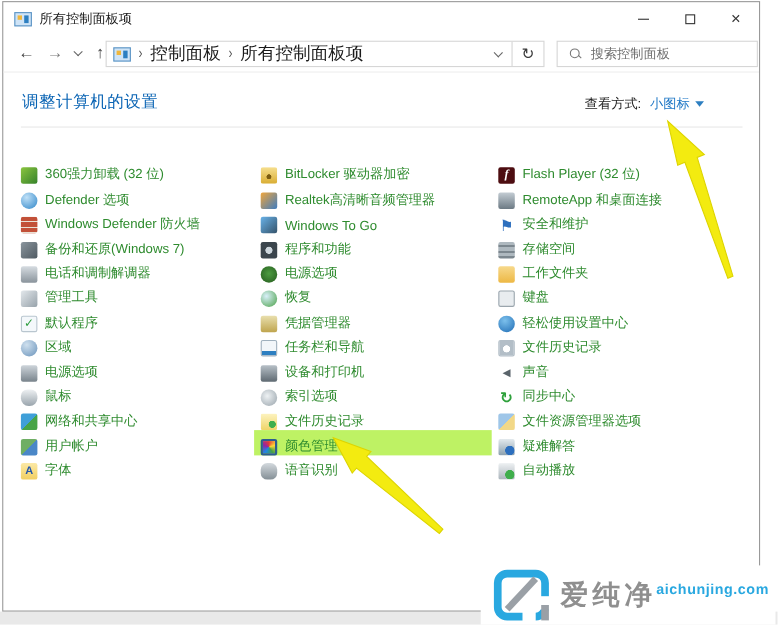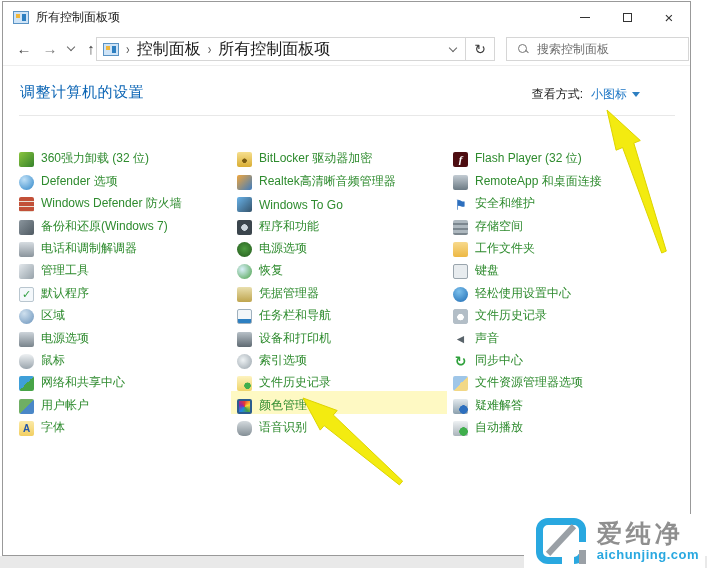--- a/index.html
+++ b/index.html
@@ -71,21 +71,21 @@
   .view-by-value{color:#1c76c5;margin-left:8px;cursor:default}
   .view-by-caret{width:0;height:0;border-left:4px solid transparent;border-right:4px solid transparent;border-top:5px solid #2d7fc1;margin-left:5px}
   .header-divider{position:absolute;left:16px;top:113px;width:656px;height:0;border-top:1px solid #e8e8e8}
   
   .items-grid{position:absolute;left:10px;top:143px;display:flex}
   .cp-column{display:flex;flex-direction:column}
   .cp-column:nth-child(1){width:218px}
   .cp-column:nth-child(2){width:216px}
   .cp-column:nth-child(3){width:245px}
   .cp-item{height:22.4px;display:flex;align-items:flex-end;padding-left:6px;cursor:default}
-  .cp-item.highlighted{background:#fef9c3}
+  .cp-item.highlighted{background:#bef264}
   .cp-label{font-size:12px;color:#2e8b2e;white-space:nowrap}
   .ic{
     width:15px;height:15px;margin-right:7px;border-radius:2px;flex:none;box-sizing:border-box;
     display:flex;align-items:center;justify-content:center;
     font-size:10px;font-weight:bold;line-height:1;
   }
   
   .i-360-uninstall{background:linear-gradient(135deg,#8bc53f,#35822b)}
   .i-internet-options{background:radial-gradient(circle at 35% 30%,#bfe0f7,#2f86c8);border-radius:50%}
   .i-windows-defender-firewall{background:repeating-linear-gradient(180deg,#c25038 0,#c25038 4px,#e8e0d4 4px,#e8e0d4 5px)}
@@ -132,21 +132,21 @@
   .watermark{
     position:absolute;right:2px;bottom:0;z-index:10;background:#fff;
     display:flex;align-items:center;gap:11px;padding:4px 6px 4px 12px;
   }
   .wm-logo{position:relative;width:50px;height:46px;flex:none}
   .wm-frame{position:absolute;inset:0;border:7px solid #29a8e0;border-radius:12px;box-sizing:border-box}
   .wm-cut{position:absolute;right:-1px;bottom:10px;width:12px;height:12px;background:#fff}
   .wm-cut2{position:absolute;right:12px;bottom:-1px;width:12px;height:9px;background:#fff}
   .wm-gray-v{position:absolute;right:0;bottom:0;width:7px;height:14px;background:#9aa0a6}
   .wm-diag{position:absolute;left:6px;top:19px;width:38px;height:6px;background:#9aa0a6;transform:rotate(-47deg)}
-  .wm-text{display:flex;flex-direction:column;align-items:flex-start}
+  .wm-text{display:flex;align-items:flex-start}
   .wm-title{font-size:25px;color:#8f8f8f;font-weight:bold;letter-spacing:4px;line-height:1.05;white-space:nowrap}
   .wm-domain{font-size:13px;color:#29a8e0;font-weight:bold;letter-spacing:.5px;white-space:nowrap}
 </style>
 </head>
 <body>
 
 <div class="bottom-strip"></div>
 
 <div class="window">
 

